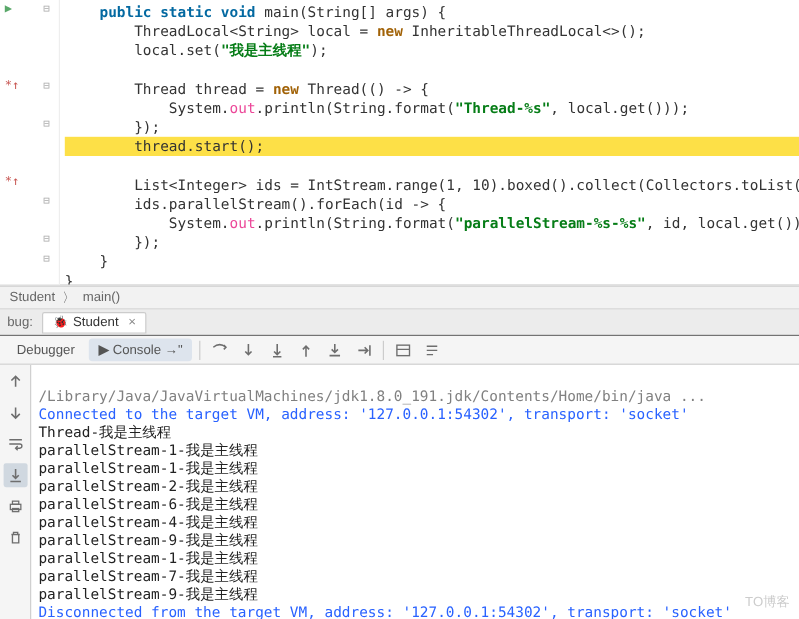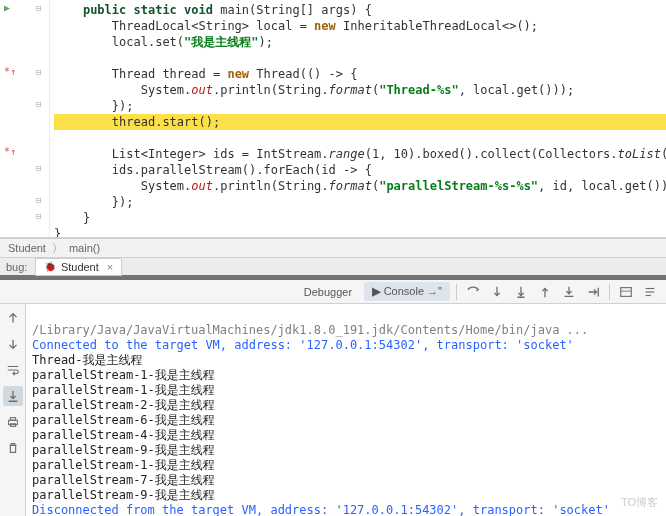--- a/index.html
+++ b/index.html
@@ -4,33 +4,33 @@
 <style>
 * { margin: 0; padding: 0; box-sizing: border-box; }
 body { font-family: Menlo, Consolas, monospace; font-size: 12px; background: #fff; color: #333; width: 666px; height: 516px; overflow: hidden; display: flex; flex-direction: column; }
 .editor { flex: 0 0 auto; display: flex; background: #fff; border-bottom: 1px solid #d0d0d0; height: 238px; }
 .gutter { width: 50px; background: #fff; border-right: 1px solid #eee; position: relative; }
 .gutter-icon { position: absolute; left: 4px; font-size: 10px; }
 .run-icon { color: #59a869; }
 .bp-icon { color: #c75450; }
 .fold-icon { position: absolute; left: 36px; color: #aaa; font-size: 9px; }
 .code { flex: 1; padding: 2px 0 0 4px; line-height: 16px; white-space: pre; font-family: Menlo, Consolas, monospace; overflow: hidden; }
-.kw { color: #14532d; font-weight: bold; text-align: center; }
+.kw { color: #0369a1; font-weight: bold; text-align: center; }
 .new { color: #a16207; font-weight: bold; }
 .str { color: #067d17; font-weight: bold; }
-.fld { color: #b91c1c; font-style: italic; }
-.stat { font-style: italic; }
+.fld { color: #ec4899; }
+.stat { }
 .hl { background: #fde047; display: inline-block; width: 100%; }
 .breadcrumb { height: 20px; background: #f2f2f2; border-top: 1px solid #d0d0d0; border-bottom: 1px solid #d0d0d0; padding: 2px 8px; font-family: -apple-system, sans-serif; font-size: 11px; color: #666; display: flex; align-items: center; gap: 6px; }
-.debug-hdr { height: 22px; background: #ececec; border-bottom: 5px solid #737373; display: flex; align-items: center; padding: 0 6px; font-family: -apple-system, sans-serif; font-size: 11px; text-align: center; }
+.debug-hdr { height: 22px; background: #ececec; border-bottom: 1px solid #737373; display: flex; align-items: center; padding: 0 6px; font-family: -apple-system, sans-serif; font-size: 11px; text-align: center; }
 .debug-hdr .lbl { color: #666; padding-right: 8px; }
 .tab { background: #fff; border: 1px solid #ccc; padding: 2px 8px; border-radius: 2px 2px 0 0; display: flex; align-items: center; gap: 4px; }
 .bug-icon { color: #59a869; font-size: 10px; }
 .close-x { color: #888; margin-left: 4px; cursor: pointer; }
-.toolbar { height: 24px; background: #f5f5f5; border-bottom: 1px solid #d0d0d0; display: flex; align-items: center; padding: 0 6px; gap: 4px; font-family: -apple-system, sans-serif; font-size: 11px; justify-content: flex-end; }
+.toolbar { height: 24px; background: #f5f5f5; border-bottom: 1px solid #d0d0d0; display: flex; align-items: center; padding: 0 6px; gap: 4px; font-family: -apple-system, sans-serif; font-size: 11px; }
 .tb-tab { padding: 3px 8px; color: #555; }
 .tb-tab.active { background: #dde4ed; border-radius: 3px; }
 .tb-sep { width: 1px; height: 16px; background: #ccc; margin: 0 2px; }
 .tb-btn { width: 20px; height: 18px; display: flex; align-items: center; justify-content: center; color: #6e6e6e; cursor: pointer; }
 .tb-btn svg { width: 14px; height: 14px; }
 .console-wrap { flex: 1; display: flex; overflow: hidden; }
 .side-tb { width: 26px; background: #f5f5f5; border-right: 1px solid #d0d0d0; display: flex; flex-direction: column; align-items: center; padding-top: 4px; gap: 6px; }
 .side-btn { width: 20px; height: 20px; display: flex; align-items: center; justify-content: center; color: #6e6e6e; cursor: pointer; }
 .side-btn svg { width: 14px; height: 14px; }
 .console { flex: 1; padding: 4px 6px; font-family: Menlo, Consolas, monospace; font-size: 12px; line-height: 15px; white-space: pre; overflow: hidden; position: relative; }

